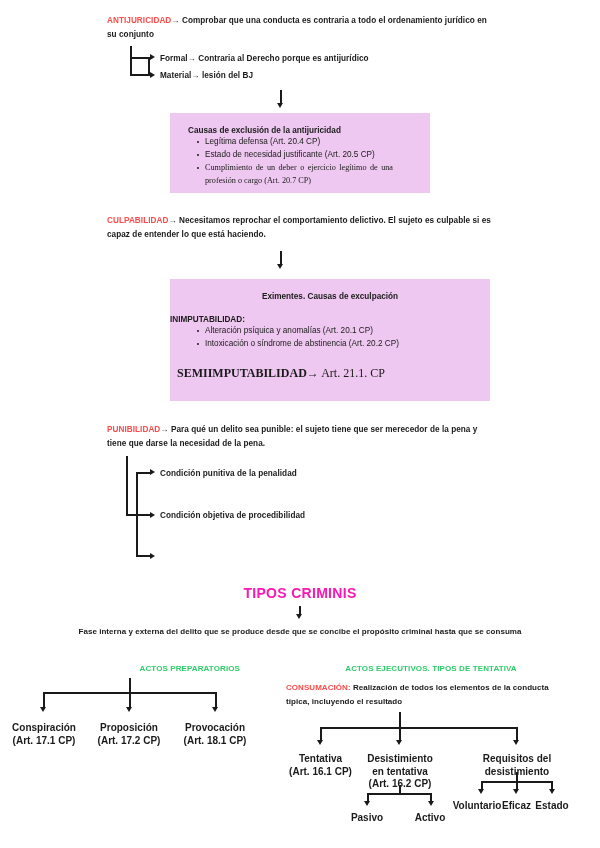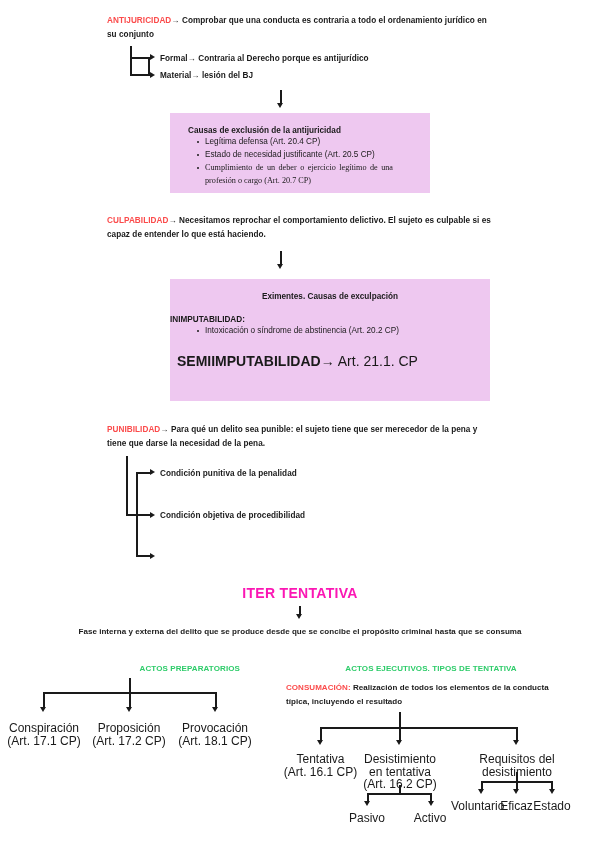--- a/index.html
+++ b/index.html
@@ -80,22 +80,22 @@
     border-top:5.6px solid #1a1a1a;
   }
   .arrow-right{
     position:absolute;
     width:0;height:0;
     border-top:3.4px solid transparent;
     border-bottom:3.4px solid transparent;
     border-left:5.2px solid #1a1a1a;
   }
   .leafcap{
-    font-size:12px;
-    font-weight:normal;
+    font-size:10px;
+    font-weight:bold;
     text-align:center;
     line-height:12.5px;
     color:#1a1a1a;
   }
 </style>
 </head>
 <body>
 
 <div class="canvas">
 
@@ -137,23 +137,24 @@
     <span>Necesitamos reprochar el comportamiento delictivo. El sujeto es culpable si es capaz de entender lo que está haciendo.</span>
   </div>
 
   <div class="vline" style="left:280px;top:251px;height:14px;"></div>
   <div class="arrow-down" style="left:277px;top:264px;"></div>
 
   <div class="abs pinkbox" style="left:170px;top:279px;width:320px;height:122px;">
     <div class="box-title box-title-c" style="margin:13px 0 0 0;">Eximentes. Causas de exculpación</div>
     <div class="box-title" style="margin:14px 0 0 0;">INIMPUTABILIDAD:</div>
     <ul class="bl" style="margin-left:22px;width:296px;">
+      <li>Alteración psíquica y anomalías (Art. 20.1 CP)</li>
       <li>Intoxicación o síndrome de abstinencia (Art. 20.2 CP)</li>
     </ul>
-    <div style="margin:15px 8px 0 7px;font-size:14px;color:#1a1a1a;">
+    <div style="margin:15px 8px 0 7px;font-size:12px;color:#1a1a1a;font-family:Liberation Serif, serif;">
       <span style="font-weight:bold;">SEMIIMPUTABILIDAD</span><span style="font-weight:bold;">→</span>
       <span>Art. 21.1. CP</span>
     </div>
   </div>
 
   <div class="abs p" style="left:107px;top:423px;width:390px;">
     <span class="red">PUNIBILIDAD</span><span class="arrowchar">→</span>
     <span>Para qué un delito sea punible: el sujeto tiene que ser merecedor de la pena y tiene que darse la necesidad de la pena.</span>
   </div>
 
@@ -163,21 +164,21 @@
   <div class="hline" style="left:136.4px;top:472px;width:15px;"></div>
   <div class="hline" style="left:136.4px;top:514.4px;width:15px;"></div>
   <div class="hline" style="left:136.4px;top:555.4px;width:15px;"></div>
   <div class="arrow-right" style="left:150px;top:469.2px;"></div>
   <div class="arrow-right" style="left:150px;top:511.6px;"></div>
   <div class="arrow-right" style="left:150px;top:552.6px;"></div>
 
   <div class="abs p" style="left:160px;top:467px;">Condición punitiva de la penalidad</div>
   <div class="abs p" style="left:160px;top:509px;">Condición objetiva de procedibilidad</div>
 
-  <div class="abs hdr-magenta" style="left:0;top:585px;width:600px;text-align:center;">ITER TENTATIVA</div>
+  <div class="abs hdr-magenta" style="left:0;top:585px;width:600px;text-align:center;">TIPOS CRIMINIS</div>
   <div class="vline" style="left:299px;top:606px;height:10px;"></div>
   <div class="arrow-down" style="left:296px;top:614px;"></div>
   <div class="abs p" style="left:0;top:625px;width:600px;text-align:center;font-size:8px;">Fase interna y externa del delito que se produce desde que se concibe el propósito criminal hasta que se consuma</div>
 
   <div class="abs lbl-green" style="left:20px;top:664px;width:220px;text-align:right;">ACTOS PREPARATORIOS</div>
   <div class="vline" style="left:129px;top:678px;height:15px;"></div>
   <div class="hline" style="left:43px;top:692px;width:173px;"></div>
   <div class="vline" style="left:43px;top:692px;height:17px;"></div>
   <div class="vline" style="left:129px;top:692px;height:17px;"></div>
   <div class="vline" style="left:215px;top:692px;height:17px;"></div>

